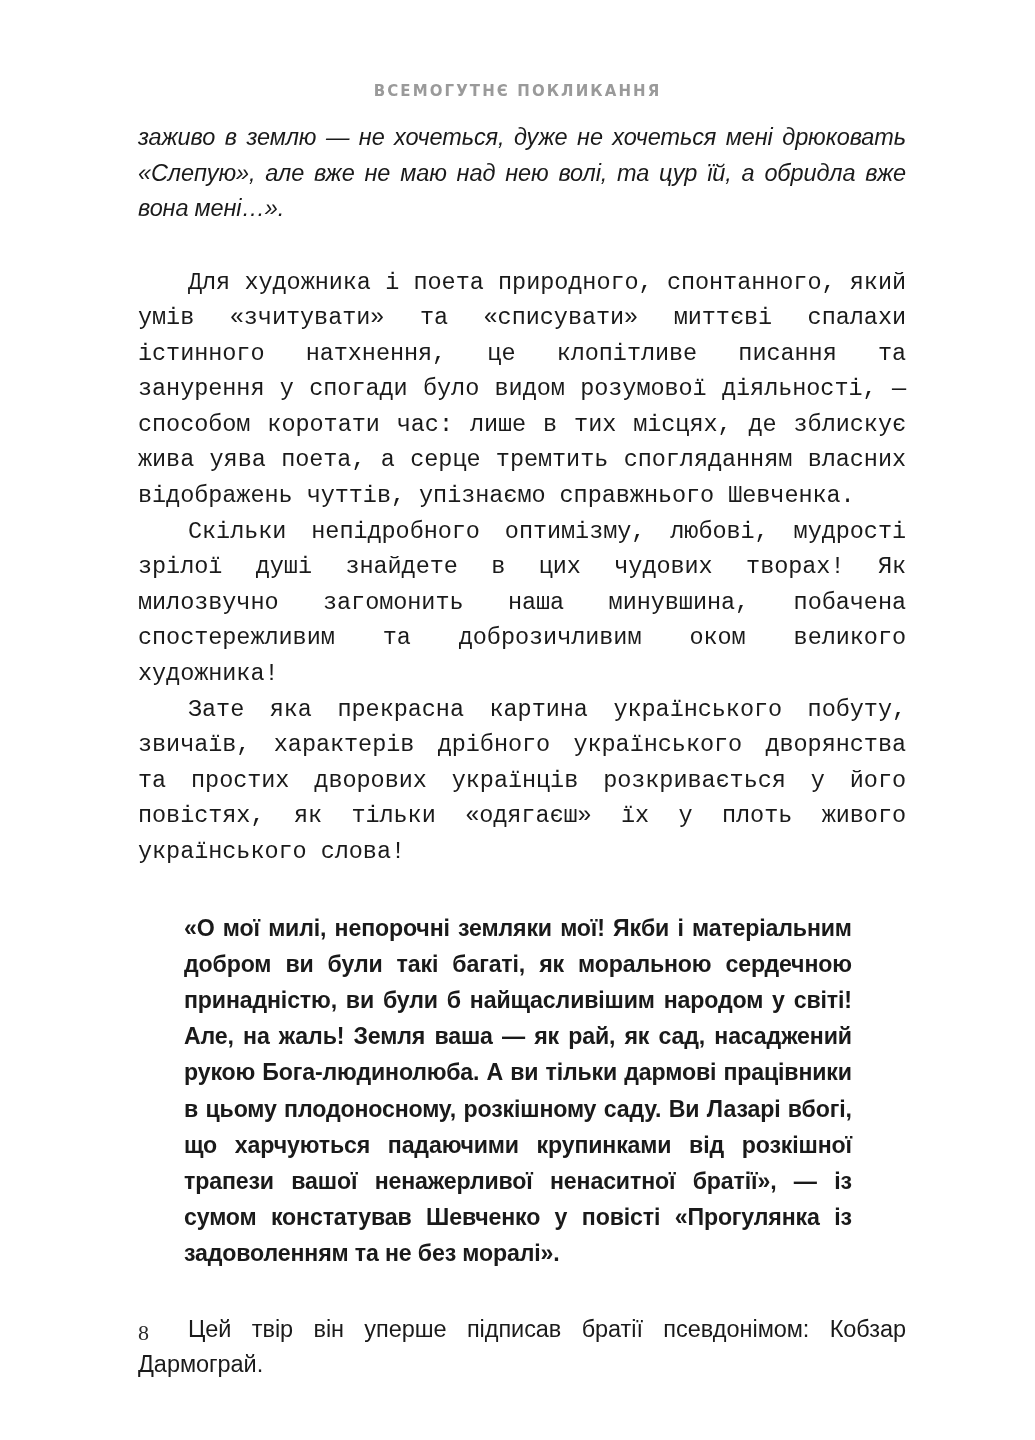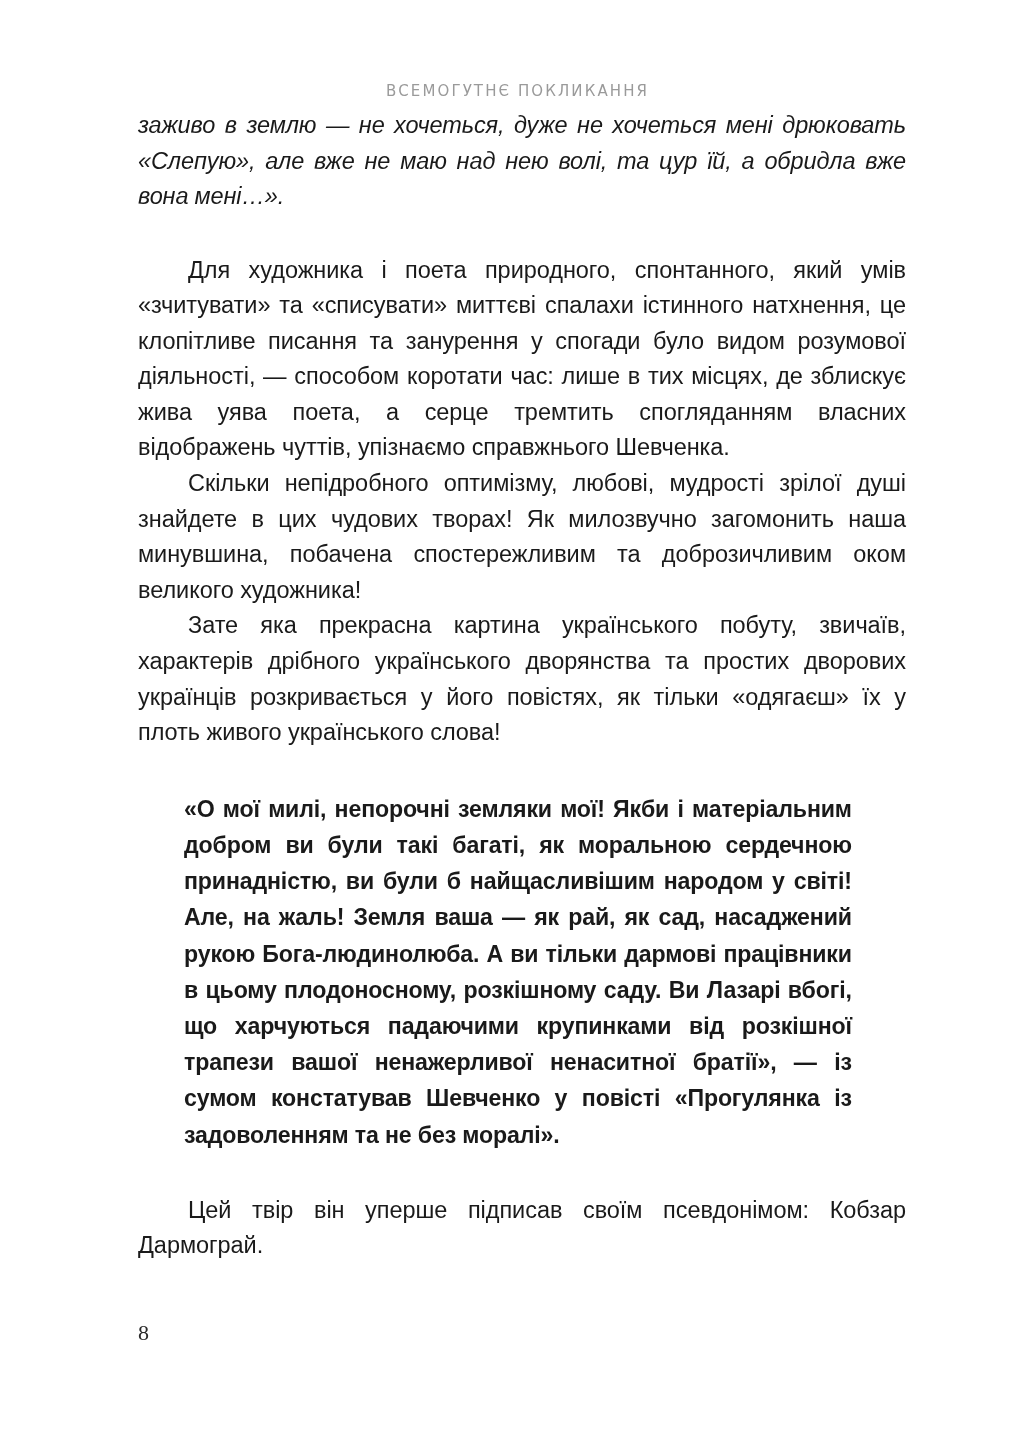--- a/index.html
+++ b/index.html
@@ -23,31 +23,31 @@
 
   
   .running-head {
     position: absolute;
     top: 82px;
     left: 0;
     width: 100%;
     text-align: center;
     font-family: "DejaVu Sans", "Liberation Sans", sans-serif;
     font-size: 15px;
-    font-weight: 400;
+    font-weight: 700;
     letter-spacing: 2.1px;
     color: #9a9a9a;
     white-space: nowrap;
   }
 
   
   .text-column {
     position: absolute;
     left: 138px;
-    top: 108px;
+    top: 120px;
     width: 768px;
   }
 
   p {
     margin: 0;
     padding: 0;
   }
 
   
   .para-italic {
@@ -67,20 +67,21 @@
   .body-block {
     font-size: 23.5px;
     line-height: 35.6px;
     text-align: justify;
     text-justify: inter-word;
     letter-spacing: -0.05px;
   }
 
   .body-block p {
     text-indent: 50px;
+    font-family: Liberation Mono, monospace;
   }
 
   
   .quote-block {
     margin-top: 40px;
     margin-left: 46px;
     margin-right: 44px;
     font-weight: bold;
     font-size: 23.5px;
     line-height: 36.2px;
@@ -133,20 +134,20 @@
       <p>Для художника і поета природного, спонтанного, який умів «зчитувати» та «списувати» миттєві спалахи істинного натхнення, це клопітливе писання та занурення у спогади було видом розумової діяльності, — способом коротати час: лише в тих місцях, де зблискує жива уява поета, а серце тремтить спогляданням власних відображень чуттів, упізнаємо справжнього Шевченка.</p>
       <p>Скільки непідробного оптимізму, любові, мудрості зрілої душі знайдете в цих чудових творах! Як милозвучно загомонить наша минувшина, побачена спостережливим та доброзичливим оком великого художника!</p>
       <p>Зате яка прекрасна картина українського побуту, звичаїв, характерів дрібного українського дворянства та простих дворових українців розкривається у його повістях, як тільки «одягаєш» їх у плоть живого українського слова!</p>
     </div>
 
     <div class="quote-block">«О мої милі, непорочні земляки мої! Якби і матеріальним добром ви були такі багаті, як моральною сердечною принадністю, ви були б найщасливішим народом у світі! Але, на жаль! Земля ваша — як рай, як сад, насаджений рукою Бога-людинолюба. А ви тільки дармові працівники в цьому плодоносному, розкішному саду. Ви Лазарі вбогі, що харчуються падаючими крупинками від розкішної трапези вашої ненажерливої ненаситної братії», — із сумом констатував Шевченко у повісті «Прогулянка із задоволенням та не без моралі».</div>
 
     <div class="spacer-after-quote"></div>
 
     <div class="tail-block">
-      <p>Цей твір він уперше підписав своїм псевдонімом: Кобзар Дармограй.</p>
+      <p>Цей твір він уперше підписав братії псевдонімом: Кобзар Дармограй.</p>
     </div>
 
   </div>
 
   <div class="folio">8</div>
 
 </div>
 
 </body></html>

